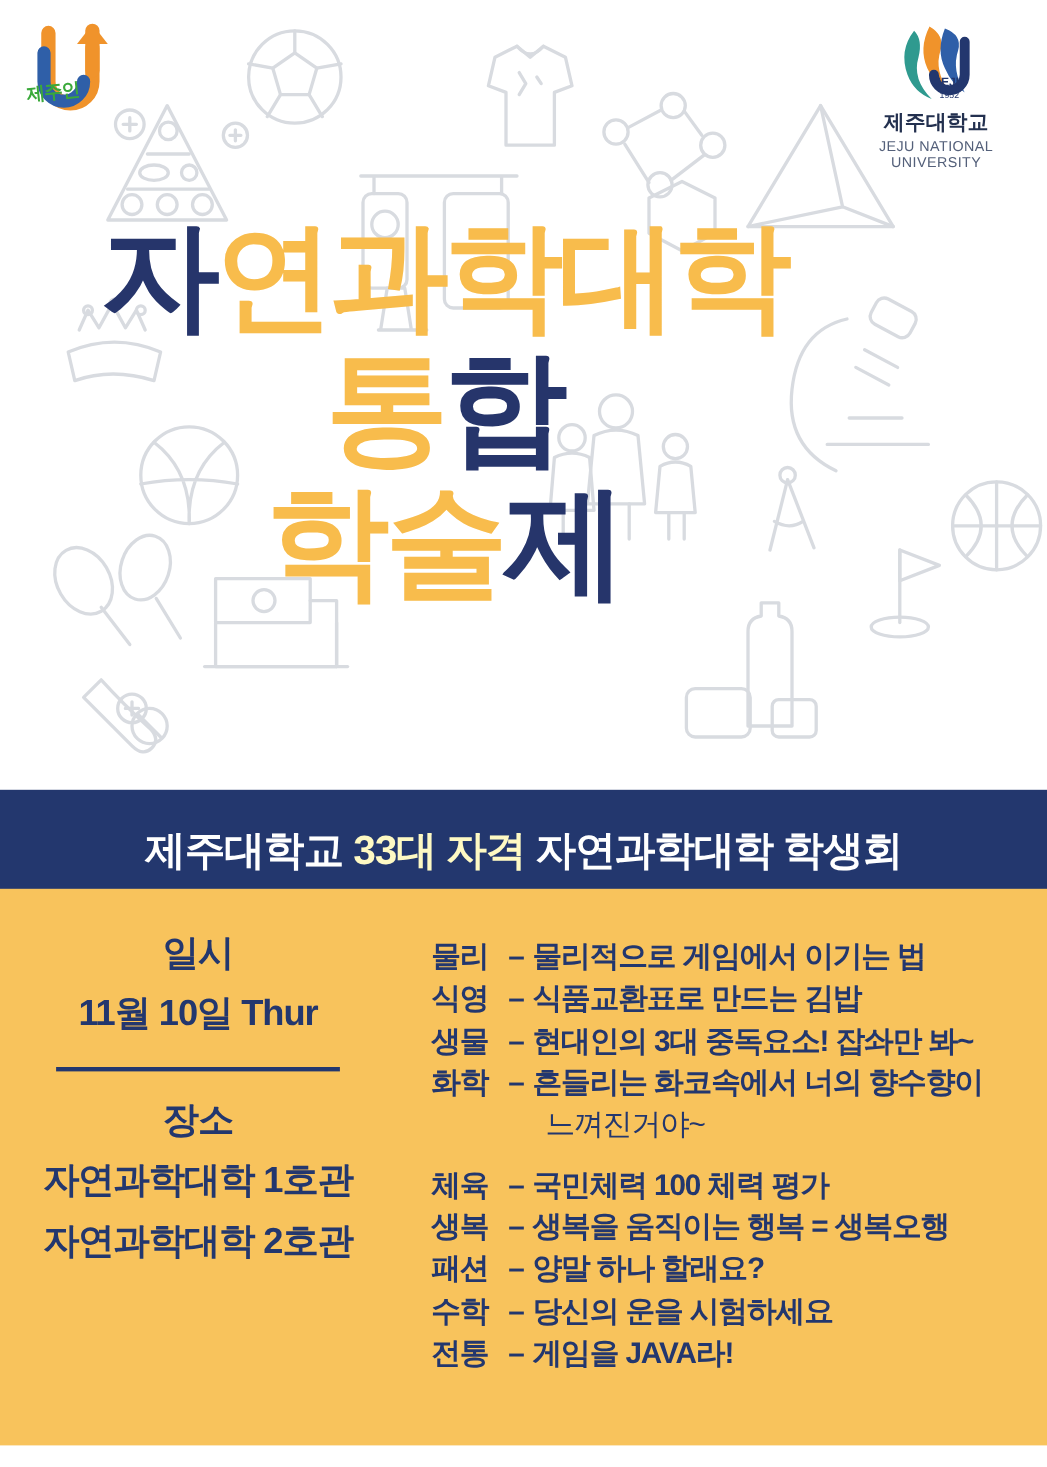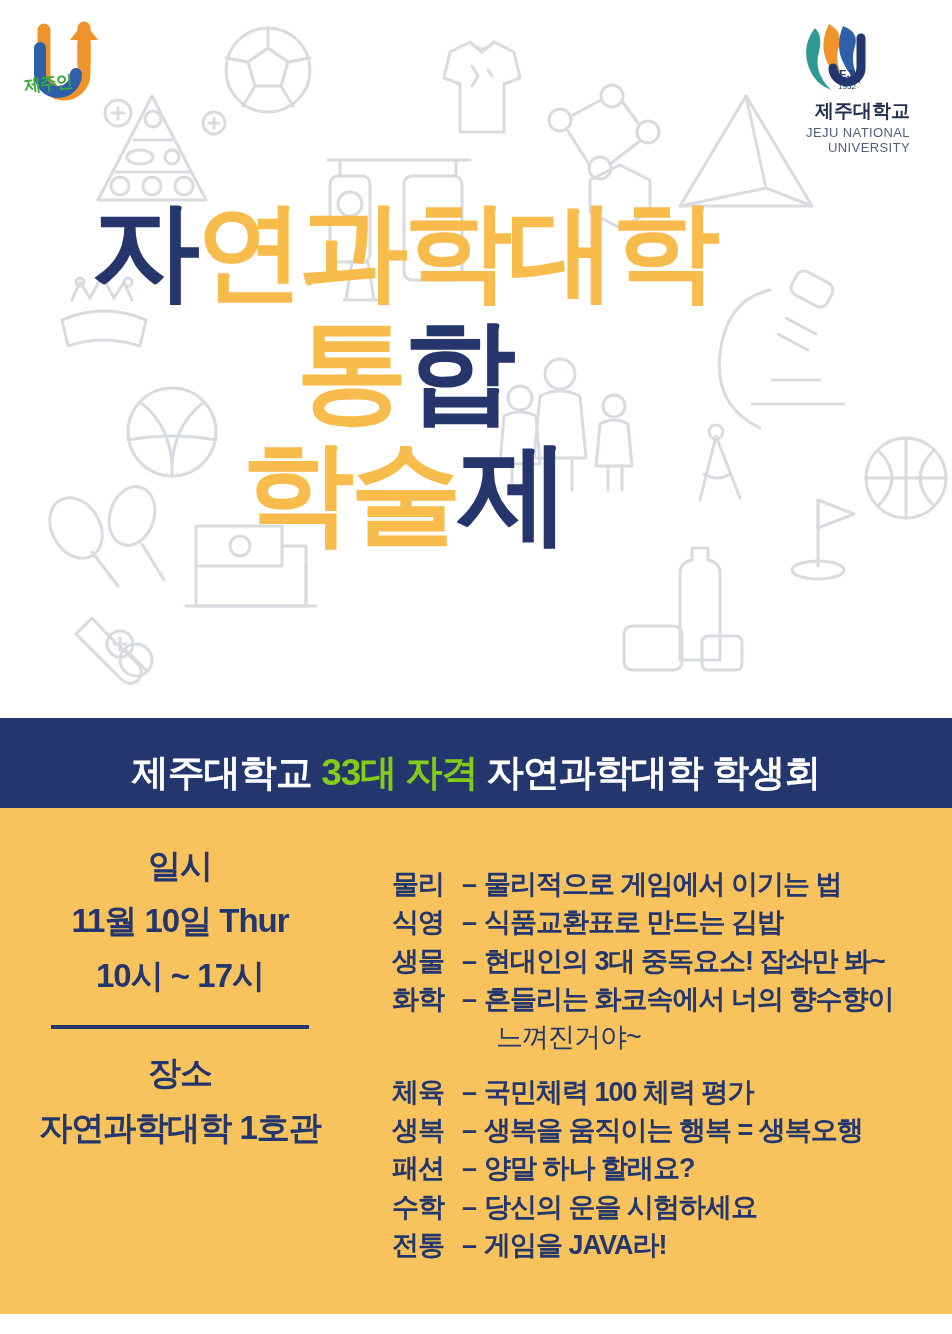--- a/index.html
+++ b/index.html
@@ -47,24 +47,24 @@
     font-weight: bold;
     color: #3aa93a;
     letter-spacing: -1px;
     transform: rotate(-6deg);
     white-space: nowrap;
   }
 
   
   .brand-right {
     position: absolute;
-    right: 42px;
+    right: 26px;
     top: 22px;
     width: 150px;
-    text-align: right;
+    text-align: center;
   }
   .brand-right .univ-name {
     margin-top: 2px;
     font-size: 19px;
     font-weight: bold;
     color: #23304f;
     letter-spacing: 0px;
   }
   .brand-right .univ-name-en {
     font-size: 13px;
@@ -106,21 +106,21 @@
     align-items: center;
     justify-content: center;
   }
   .band-text {
     font-size: 37px;
     font-weight: bold;
     letter-spacing: -1px;
     color: #ffffff;
     white-space: nowrap;
   }
-  .band-text .hl { color: #84cc16; }
+  .band-text .hl { color: #fef9c3; }
 
   
   .panel {
     position: absolute;
     left: 0;
     top: 808px;
     width: 952px;
     height: 506px;
     background: #f8c35c;
     display: flex;
@@ -146,21 +146,21 @@
   }
   .divider {
     width: 258px;
     height: 4px;
     background: #23376e;
     margin: 26px auto 22px auto;
   }
 
   .panel-right {
     flex: 1;
-    padding: 57px 26px 0 32px;
+    padding: 42px 26px 0 32px;
     color: #23376e;
   }
   .prog-row {
     font-size: 27px;
     font-weight: bold;
     letter-spacing: -1px;
     line-height: 1.42;
     white-space: nowrap;
   }
   .prog-row .dept { display: inline-block; min-width: 66px; }
@@ -346,24 +346,24 @@
 
   <div class="band">
     <div class="band-text"><span>제주대학교 </span><span class="hl">33대 자격</span><span> 자연과학대학 학생회</span></div>
   </div>
 
   <div class="panel">
 
     <div class="panel-left">
       <div class="info-label">일시</div>
       <div class="info-line">11월 10일 Thur</div>
-      <div class="info-line">10시 ~ 17시</div>
       <div class="divider"></div>
       <div class="info-label">장소</div>
       <div class="info-line">자연과학대학 1호관</div>
+      <div class="info-line">자연과학대학 2호관</div>
     </div>
 
     <div class="panel-right">
       <div class="prog-row"><span class="dept">물리</span><span class="dash">–</span><span>물리적으로 게임에서 이기는 법</span></div>
       <div class="prog-row"><span class="dept">식영</span><span class="dash">–</span><span>식품교환표로 만드는 김밥</span></div>
       <div class="prog-row"><span class="dept">생물</span><span class="dash">–</span><span>현대인의 3대 중독요소! 잡솨만 봐~</span></div>
       <div class="prog-row"><span class="dept">화학</span><span class="dash">–</span><span>흔들리는 화코속에서 너의 향수향이</span></div>
       <div class="prog-cont">느껴진거야~</div>
 
       <div class="group-gap"></div>

